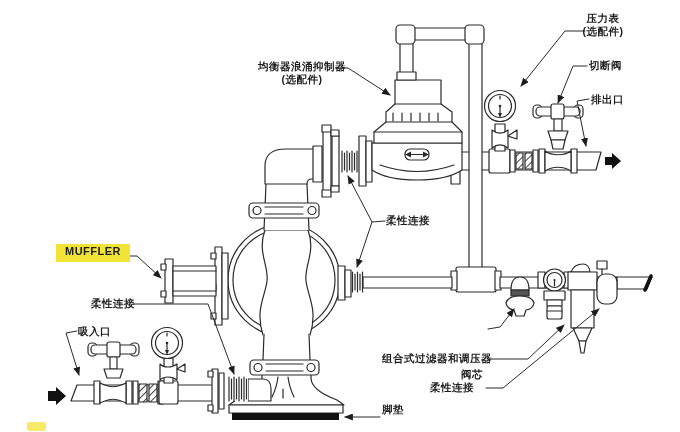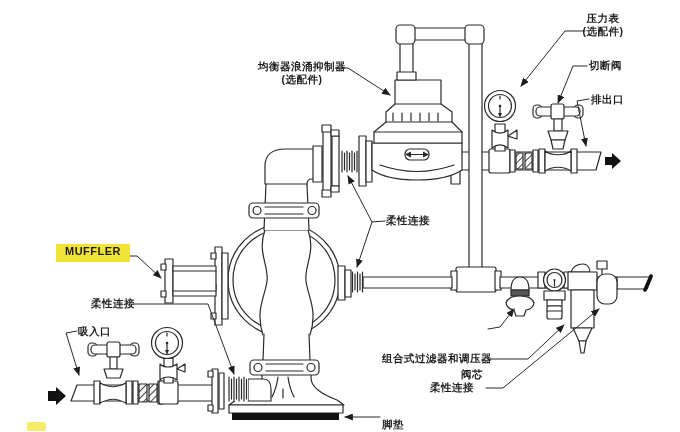--- a/index.html
+++ b/index.html
@@ -308,16 +308,16 @@
   <div class="lbl" style="left:591px; top:93px;">排出口</div>
   <div class="lbl" style="left:386px; top:214px;">柔性连接</div>
 
   <div class="lbl muffler-tag" style="left: 56px; top: 244px; background-color: rgb(242, 228, 55);">MUFFLER</div>
 
   <div class="lbl" style="left:91px; top:297px;">柔性连接</div>
   <div class="lbl" style="left:78px; top:325px;">吸入口</div>
   <div class="lbl" style="left:461px; top:322px;margin-top:46px;">阀芯</div>
   <div class="lbl" style="left:382px; top:352px;">组合式过滤器和调压器</div>
   <div class="lbl" style="left:430px; top:381px;">柔性连接</div>
-  <div class="lbl" style="left:382px; top:418px;">脚垫</div>
+  <div class="lbl" style="left:382px; top:403px;">脚垫</div>
 
   <div class="smudge"></div>
 </div>
 
 </body></html>

